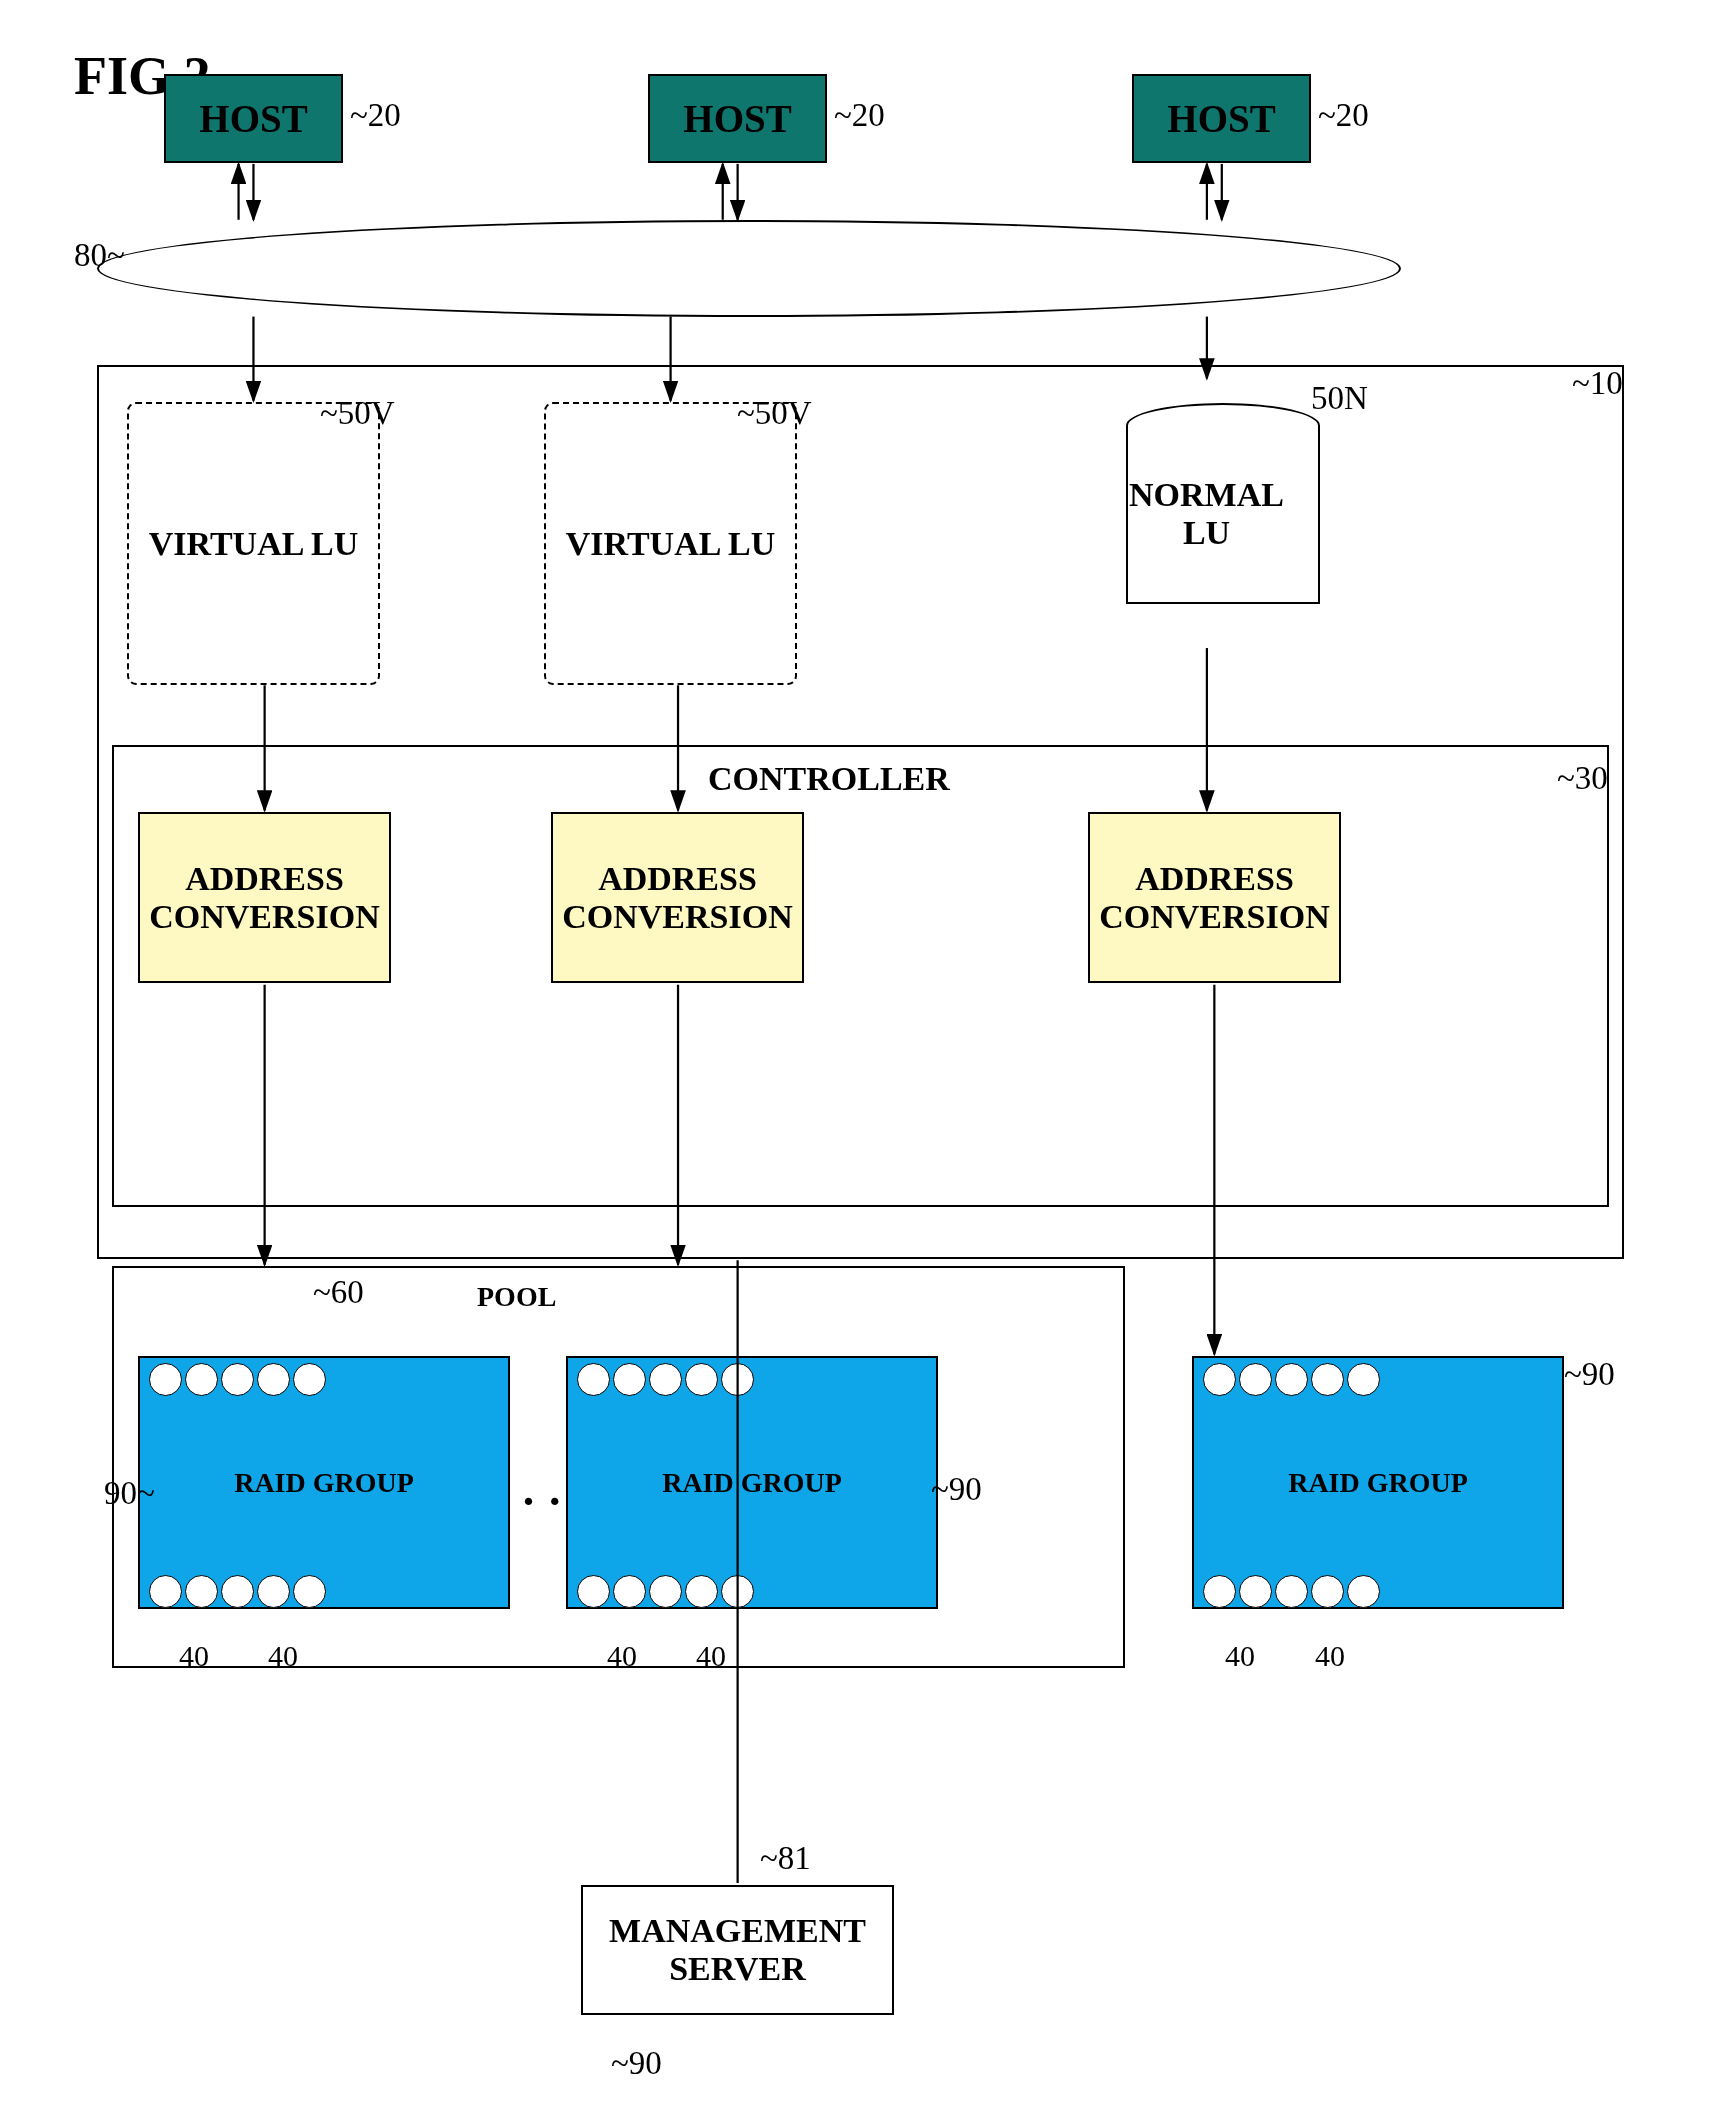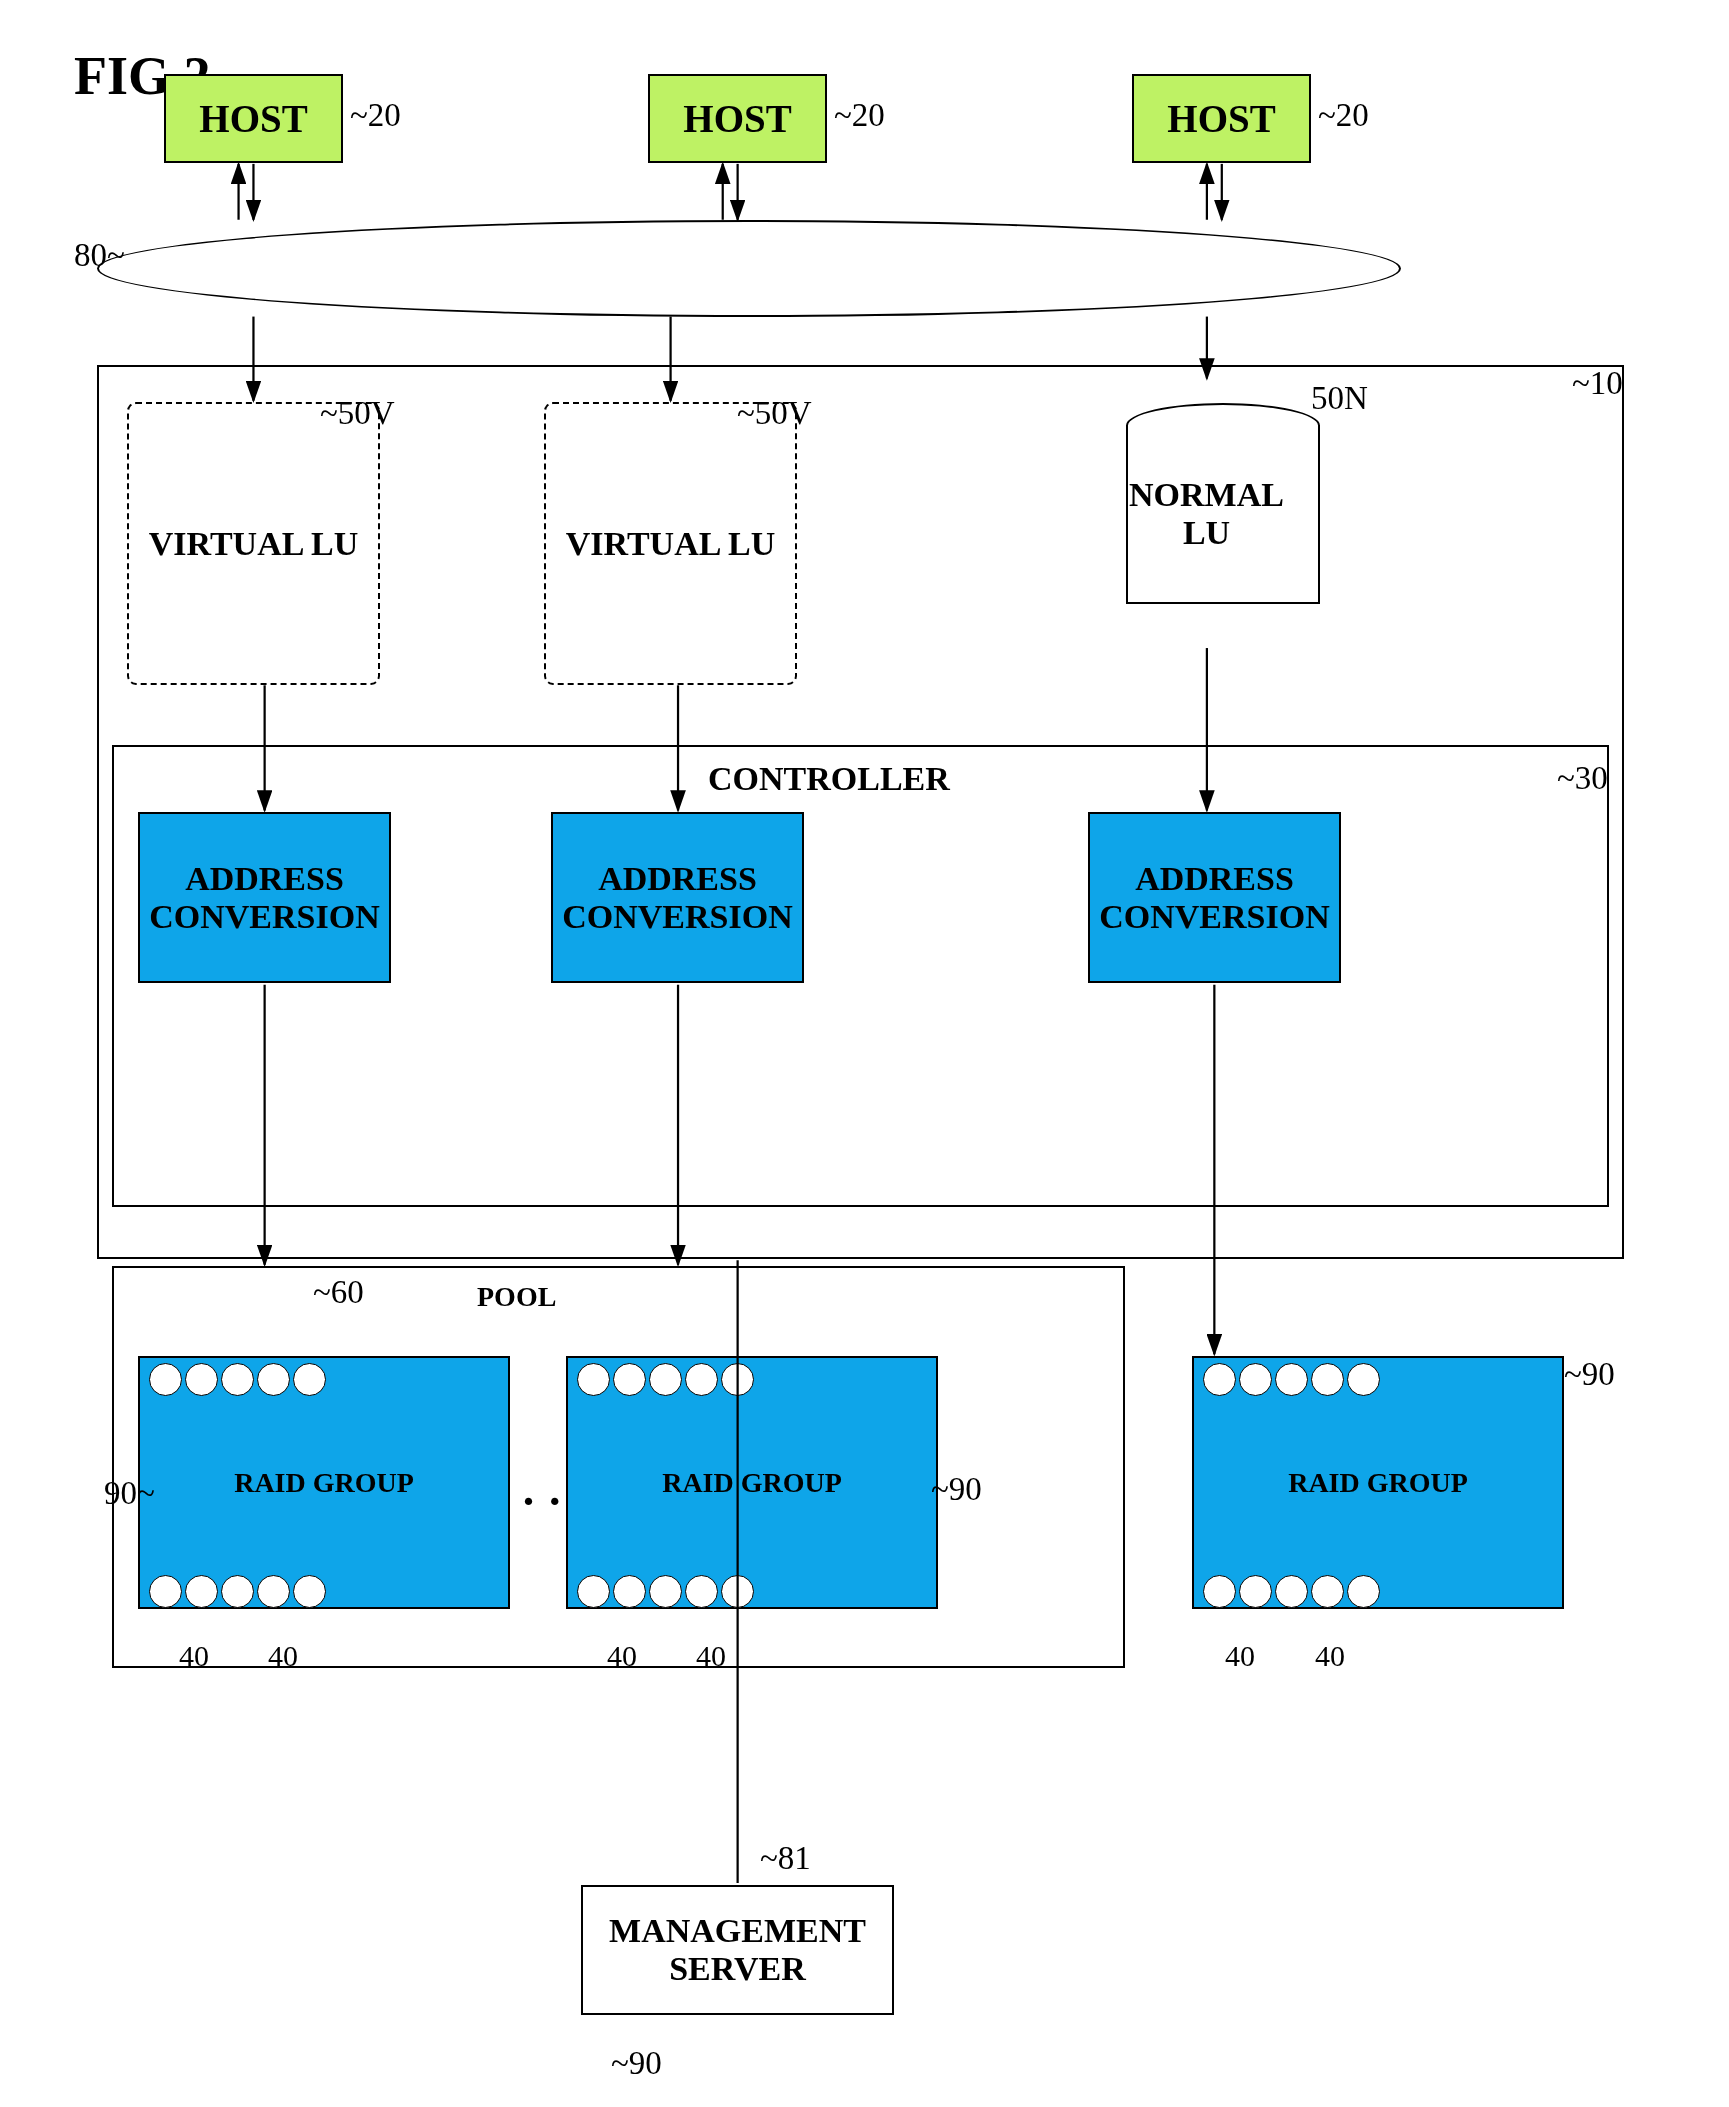--- a/index.html
+++ b/index.html
@@ -17,21 +17,21 @@
       top: 45px;
       left: 74px;
       font-size: 54px;
       font-weight: bold;
     }
 
     
     .host-box {
       position: absolute;
       border: 2.2px solid #000;
-      background: #bef264;
+      background: #0f766e;
       display: flex;
       align-items: center;
       justify-content: center;
       font-size: 39px;
       font-weight: bold;
     }
 
     
     .ref-label {
       position: absolute;
@@ -113,21 +113,21 @@
       top: 50%;
       left: 50%;
       transform: translate(-50%, -50%);
       width: 164px;
     }
 
     
     .addr-conv {
       position: absolute;
       border: 2.2px solid #000;
-      background: #0ea5e9;
+      background: #fef9c3;
       display: flex;
       align-items: center;
       justify-content: center;
       font-size: 34px;
       font-weight: bold;
       text-align: center;
     }
 
     
     .controller-label {

